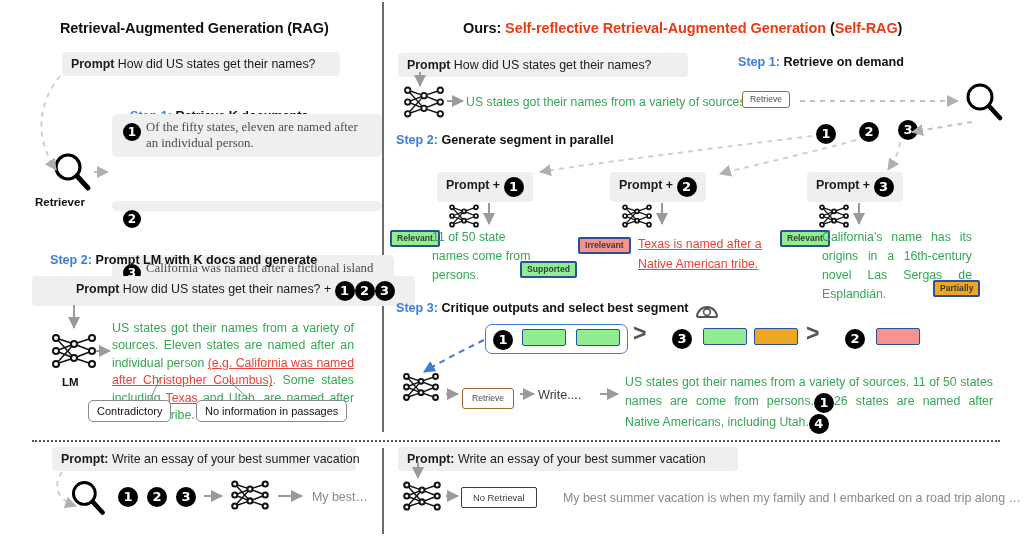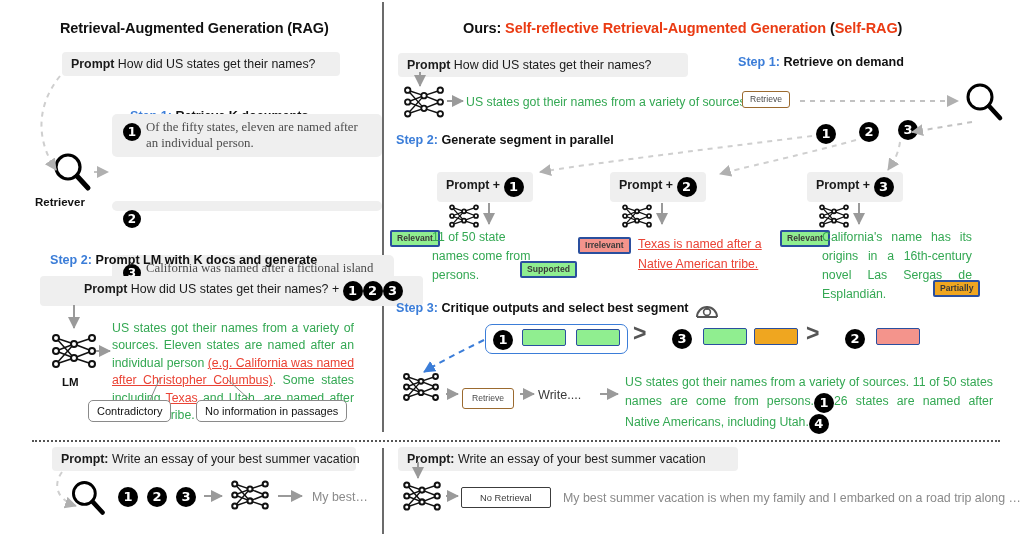--- a/index.html
+++ b/index.html
@@ -59,21 +59,21 @@
   .tok.orange{background:#efa620;}
 
   .ret-tok{
     display:inline-block;border:1.4px solid #9b6a2f;border-radius:3px;
     background:#fff;color:#4a4a4a;font-size:8.6px;
     padding:3px 7px;line-height:1;white-space:nowrap;
   }
   .noret-tok{
     display:inline-block;border:1.6px solid #3c3c3c;border-radius:2px;
     background:#fff;color:#3c3c3c;font-size:9.4px;
-    padding:5px 18px;line-height:1;white-space:nowrap;
+    padding:5px 11px;line-height:1;white-space:nowrap;
   }
 
   .gen{color:#34a853;font-size:12.3px;line-height:1.42;}
   .gen.just{text-align:justify;}
   .badtxt{color:#ea4335;text-decoration:underline;}
 
   .tooltip{
     background:#fff;border:1.3px solid #8a8a8a;border-radius:5px;
     font-size:11px;color:#111;padding:4px 8px;white-space:nowrap;
     display:inline-block;
@@ -133,21 +133,21 @@
   <div class="abs docbox" style="left:112px;top:202px;width:238px;">
     <span class="cnum big">3</span>
     <span>California was named after a fictional island in a Spanish book.</span>
   </div>
 
   <div class="abs step" style="left:50px;top:253px;">
     <span class="num">Step 2:</span>
     <span>Prompt LM with K docs and generate</span>
   </div>
 
-  <div class="abs promptbar" style="left:40px;top:276px;width:330px;padding-left:44px;">
+  <div class="abs promptbar" style="left:32px;top:276px;width:330px;padding-left:44px;">
     <b>Prompt</b>
     <span>How did US states get their names? +</span>
     <span class="cnum xl">1</span><span class="cnum xl">2</span><span class="cnum xl">3</span>
   </div>
 
   <div class="abs" style="left:48px;top:330px;">
     <svg width="52" height="42" viewBox="0 0 52 42">
       <g stroke="#111" stroke-width="1.5" fill="none">
         <line x1="8" y1="8" x2="26" y2="14"></line>
           <line x1="8" y1="8" x2="26" y2="28"></line>

